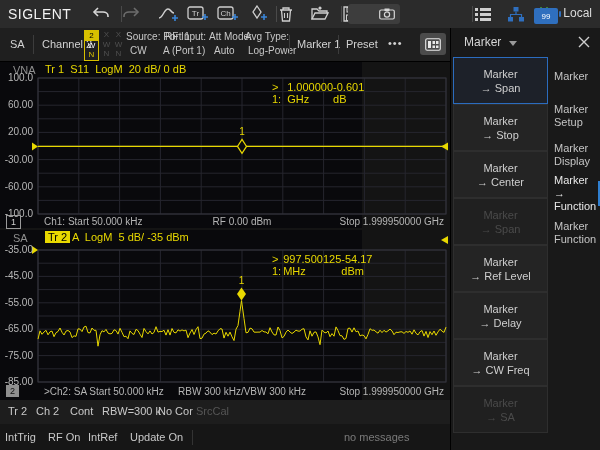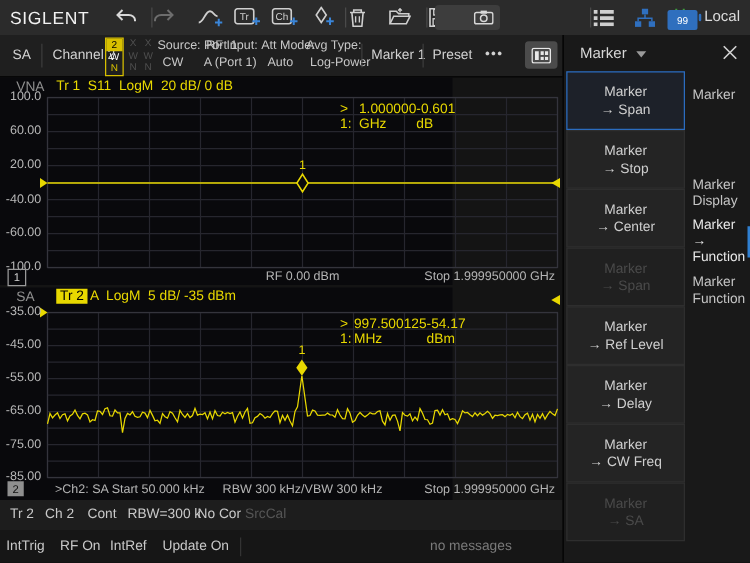--- a/index.html
+++ b/index.html
@@ -236,40 +236,41 @@
         </svg>
     </div>
   </div>
 
   <section class="panel" id="vna-panel">
     <div class="panel-label">VNA</div>
     <div class="trace-header" id="vna-header">Tr 1  S11  LogM  20 dB/ 0 dB</div>
     <div class="ylab" style="top:10px">100.0</div>
     <div class="ylab" style="top:37px">60.00</div>
     <div class="ylab" style="top:64px">20.00</div>
-    <div class="ylab" style="top:92px">-40.00</div>
+    <div class="ylab" style="top:92px">-30.00</div>
     <div class="ylab" style="top:119px">-60.00</div>
     <div class="ylab" style="top:146px">-100.0</div>
     <svg id="vna-svg" width="450" height="166">
         <path d="M38.0 16V152M38 16.0H446M78.8 16V152M38 29.6H446M119.6 16V152M38 43.2H446M160.4 16V152M38 56.8H446M201.2 16V152M38 70.4H446M242.0 16V152M38 84.0H446M282.8 16V152M38 97.6H446M323.6 16V152M38 111.2H446M364.4 16V152M38 124.8H446M405.2 16V152M38 138.4H446M446.0 16V152M38 152.0H446" stroke="#26262e" stroke-width="1" fill="none"></path>
         <rect x="38" y="16" width="408" height="136" stroke="#34343c" fill="none"></rect>
         <line x1="38" y1="84.40868" x2="446" y2="84.40868" stroke="#e8d800" stroke-width="1.2"></line>
         <polygon points="32,80.40868 32,88.40868 38,84.40868" fill="#e8d800"></polygon>
         <polygon points="441,84.40868 448,80.40868 448,88.40868" fill="#e8d800"></polygon>
         <path d="M242 77.40868L246.5 84.40868L242 91.40868L237.5 84.40868Z" stroke="#e8d800" fill="#0a0a0d" stroke-width="1.2"></path>
         <text x="242" y="73.40868" fill="#e8d800" font-size="10" text-anchor="middle">1</text>
       </svg>
     <div class="readout" id="vna-readout">
       <span>&gt; 1:</span>
       <span class="r-freq">1.000000 GHz</span>
       <span class="r-val">-0.601 dB</span>
     </div>
     <div class="pfooter" id="vna-footer">
       <span class="fnum fnum-outline">1</span>
       <span class="f-center">RF 0.00 dBm</span>
+      <span class="f-left">Ch1: Start 50.000 kHz</span>
       <span class="f-right">Stop 1.999950000 GHz</span>
     </div>
   </section>
 
   <section class="panel" id="sa-panel">
     <div class="panel-label">SA</div>
     <div id="tr2-badge">Tr 2</div>
     <div class="trace-header" id="sa-header">A  LogM  5 dB/ -35 dBm</div>
     <div class="ylab" style="top:14px">-35.00</div>
     <div class="ylab" style="top:40px">-45.00</div>
@@ -354,17 +355,18 @@
     <div class="sb-btn" style="top:311px">
         <span>Marker</span>
         <span>→ CW Freq</span>
       </div>
     <div class="sb-btn dis" style="top:358px">
         <span>Marker</span>
         <span>→ SA</span>
       </div>
 
     <div class="menu-item" style="top:29px">Marker</div>
+    <div class="menu-item" style="top:68px">Marker Setup</div>
     <div class="menu-item active" style="top:146px">Marker → Function</div>
     <div class="menu-item" style="top:107px">Marker Display</div>
     <div class="menu-item" style="top:185px">Marker Function</div>
   </aside>
 </div>
 
 </body></html>

